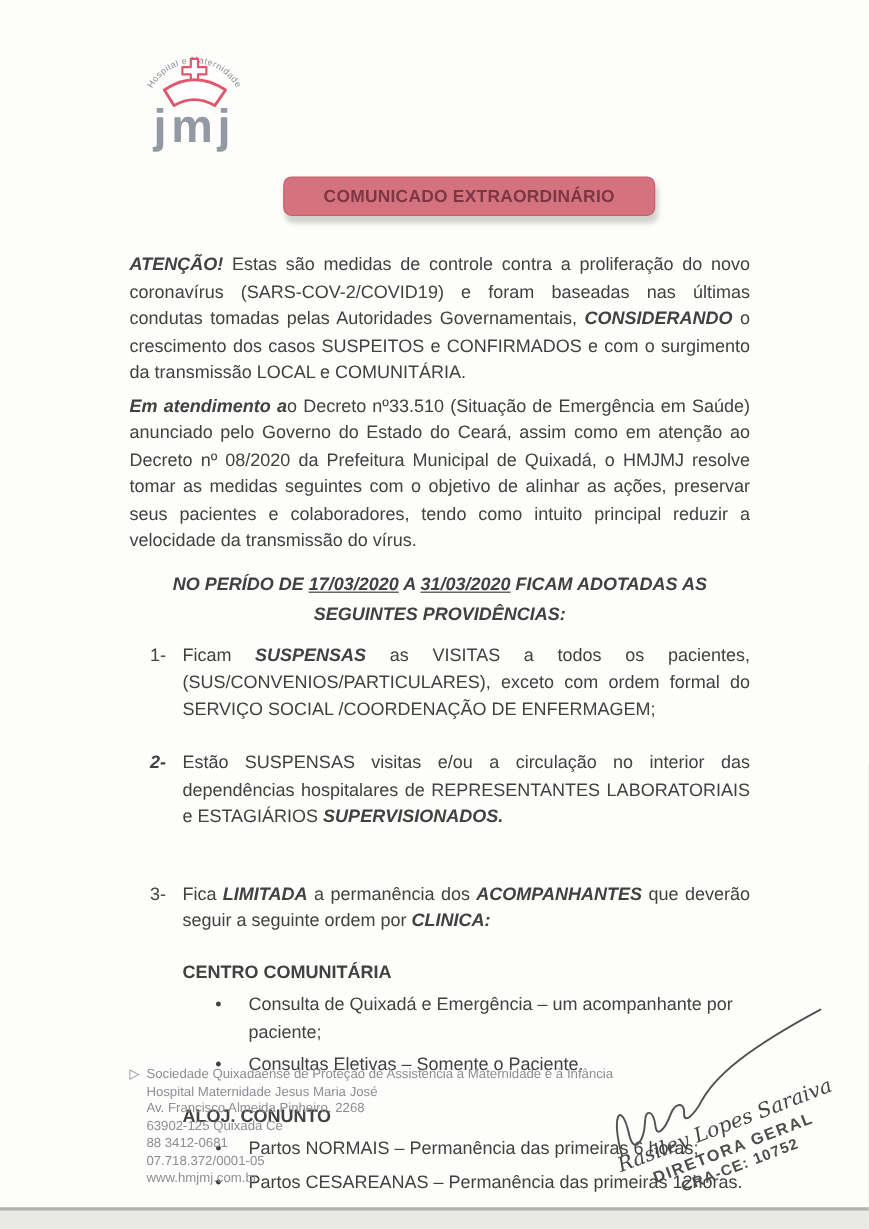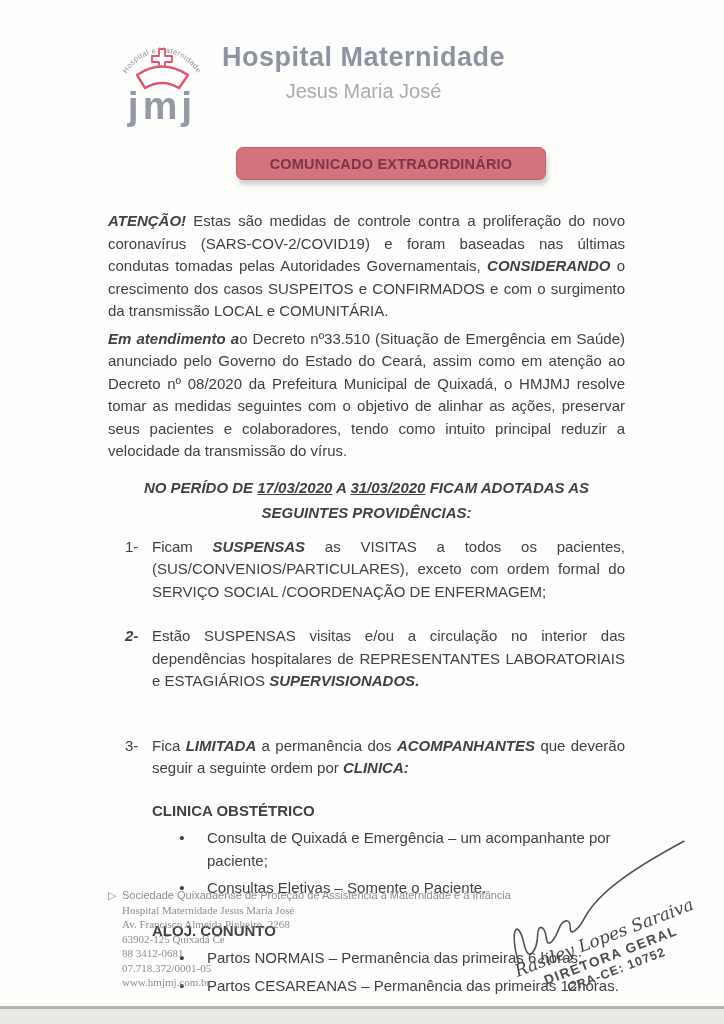--- a/index.html
+++ b/index.html
@@ -57,21 +57,21 @@
   .bullet { display:flex; margin:5px 0 0 67px; }
   .bullet-dot { width:14px; flex:none; margin-right:18px; text-align:center; }
   .bullet-text { flex:1; }
   
   .org-footer {
     position:absolute; left:108px; top:888px;
     font-size:11px; line-height:14.5px; color:#8b8e95;
   }
   .footer-first { display:flex; }
   .footer-marker { flex:none; width:14px; font-size:11px; color:#85888f; }
-  .footer-rest { padding-left:14px;font-family:Liberation Serif, serif; }
+  .footer-rest { padding-left:14px; }
   
   .signature {
     position:absolute; right:6px; top:874px; width:236px;
     transform:rotate(-21deg); transform-origin:center;
     text-align:center; color:#4d4d4d;
   }
   .sig-squiggle { margin-bottom:-24px; }
   .sig-name {
     font-family:"DejaVu Serif", serif; font-style:italic;
     font-size:17px; color:#474747; white-space:nowrap;
@@ -95,24 +95,20 @@
           <path id="arcp" d="M 8 54 A 40 40 0 0 1 84 54" fill="none"></path>
         </defs>
         <text class="arc-text" text-anchor="middle">
           <textPath href="#arcp" startOffset="50%">Hospital e Maternidade</textPath>
         </text>
         <path d="M43 23 h6 v7 h7 v6 h-7 v7 h-6 v-7 h-7 v-6 h7 Z" fill="#ffffff" stroke="#e0566a" stroke-width="1.8" stroke-linejoin="round"></path>
         <path d="M21 49 Q 46 32 72 49 L 63 62 Q 46 52 29 62 Z" fill="#ffffff" stroke="#e0566a" stroke-width="2.4" stroke-linejoin="round"></path>
       </svg>
       <div class="monogram">jmj</div>
     </div>
-    <div class="title-block">
-      <div class="hospital-title">Hospital Maternidade</div>
-      <div class="hospital-subtitle">Jesus Maria José</div>
-    </div>
   </div>
 
   <div class="banner">COMUNICADO EXTRAORDINÁRIO</div>
 
   <div class="content">
     <p class="para para-1"><span class="b">ATENÇÃO!</span><span> Estas são medidas de controle contra a proliferação do novo coronavírus (SARS-COV-2/COVID19) e foram baseadas nas últimas condutas tomadas pelas Autoridades Governamentais, </span><span class="b">CONSIDERANDO</span><span> o crescimento dos casos SUSPEITOS e CONFIRMADOS e com o surgimento da transmissão LOCAL e COMUNITÁRIA.</span></p>
     <p class="para para-2"><span class="b">Em atendimento a</span><span>o Decreto nº33.510 (Situação de Emergência em Saúde) anunciado pelo Governo do Estado do Ceará, assim como em atenção ao Decreto nº 08/2020 da Prefeitura Municipal de Quixadá, o HMJMJ resolve tomar as medidas seguintes com o objetivo de alinhar as ações, preservar seus pacientes e colaboradores, tendo como intuito principal reduzir a velocidade da transmissão do vírus.</span></p>
 
     <div class="notice-heading"><span class="b">NO PERÍDO DE </span><span class="b u">17/03/2020</span><span class="b"> A </span><span class="b u">31/03/2020</span><span class="b"> FICAM ADOTADAS AS SEGUINTES PROVIDÊNCIAS:</span></div>
 
@@ -122,21 +118,21 @@
     </div>
     <div class="item item-2">
       <span class="item-num b">2-</span>
       <span class="item-body"><span>Estão SUSPENSAS visitas e/ou a circulação no interior das dependências hospitalares de REPRESENTANTES LABORATORIAIS e ESTAGIÁRIOS </span><span class="b">SUPERVISIONADOS.</span></span>
     </div>
     <div class="item item-3">
       <span class="item-num">3-</span>
       <span class="item-body"><span>Fica </span><span class="b">LIMITADA</span><span> a permanência dos </span><span class="b">ACOMPANHANTES</span><span> que deverão seguir a seguinte ordem por </span><span class="b">CLINICA:</span></span>
     </div>
 
-    <div class="section-title">CLINICA OBSTÉTRICO</div>
+    <div class="section-title">CENTRO COMUNITÁRIA</div>
     <div class="bullet">
       <span class="bullet-dot">•</span>
       <span class="bullet-text">Consulta de Quixadá e Emergência – um acompanhante por paciente;</span>
     </div>
     <div class="bullet">
       <span class="bullet-dot">•</span>
       <span class="bullet-text">Consultas Eletivas – Somente o Paciente.</span>
     </div>
 
     <div class="section-title">ALOJ. CONUNTO</div>

